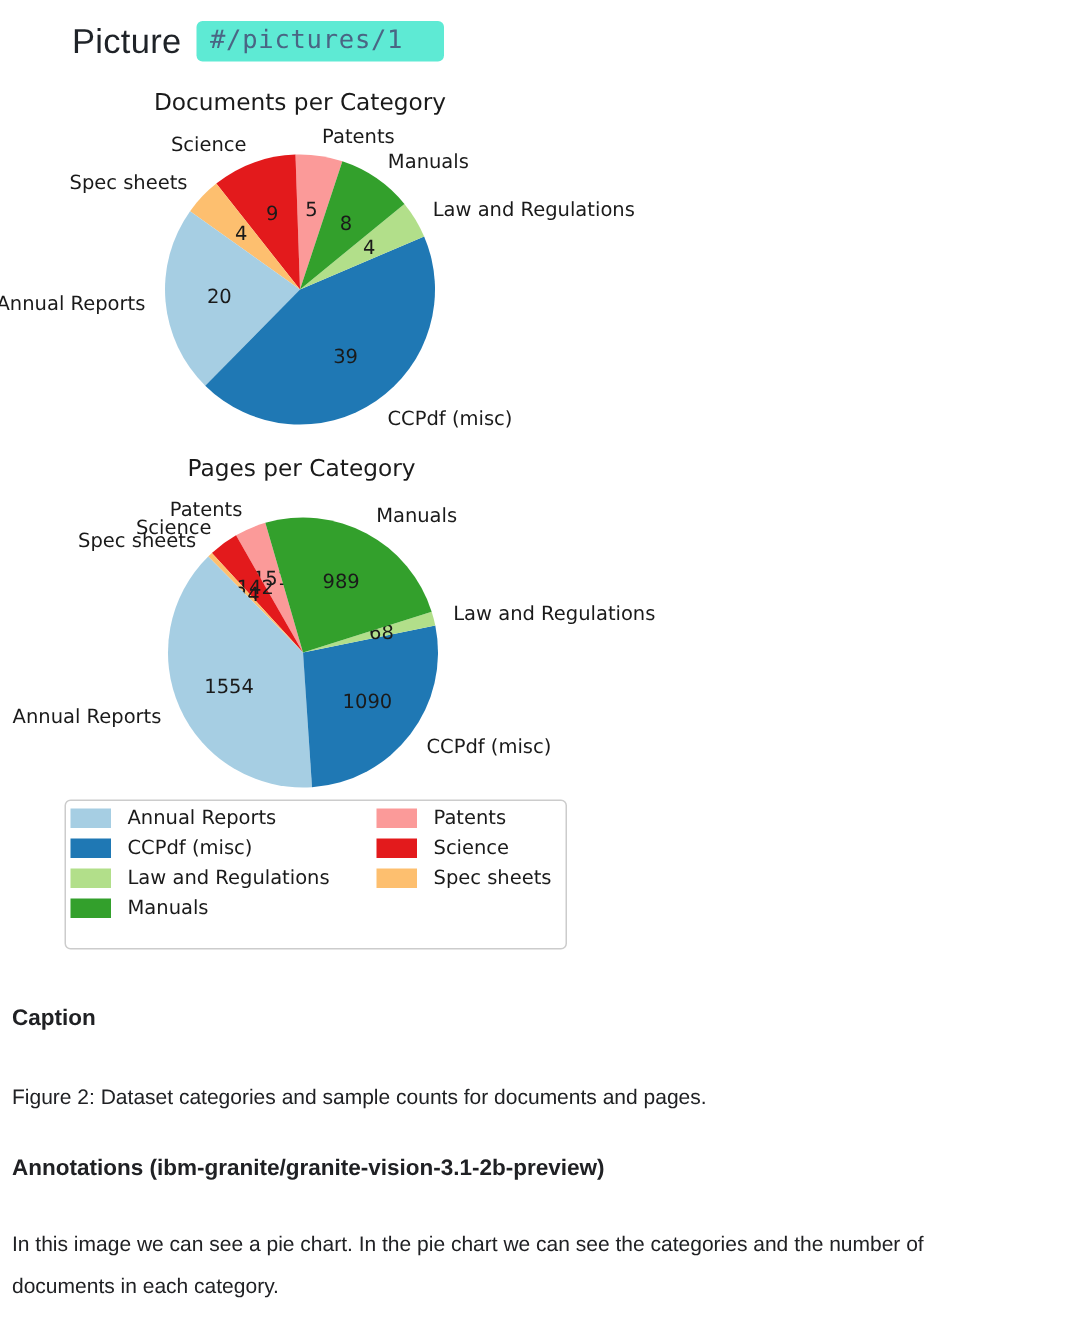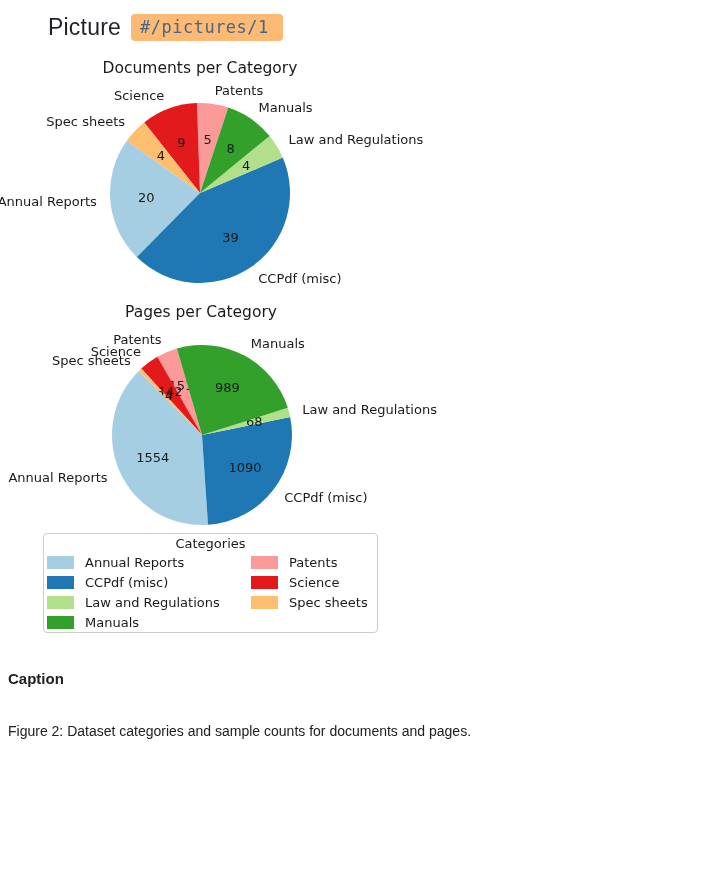--- a/index.html
+++ b/index.html
@@ -24,23 +24,23 @@
   .page-title {
     font-size: 23px;
     font-weight: 400;
     color: #1f2328;
     letter-spacing: 0.2px;
   }
   .ref-chip {
     font-family: "DejaVu Sans Mono", monospace;
     font-size: 17px;
     color: #4a6584;
-    background: #fdba74;
+    background: #5eead4;
     border-radius: 4px;
-    padding: 3px 14px 4px 9px;
+    padding: 3px 27px 4px 9px;
     letter-spacing: 0.5px;
   }
   .chart-svg { position: absolute; left: 0; top: 0; }
   .legend-box {
     position: absolute;
     left: 43px; top: 533px;
     width: 335px; height: 100px;
     background: #ffffff;
     border: 1px solid #cccccc;
     border-radius: 4px;
@@ -139,21 +139,20 @@
       <path d="M 202 435 L 290.19 417.06 A 90 90 0 0 0 287.79 407.80 Z" fill="#b2df8a"></path>
       <text x="254.26993886920457" y="421.44074151697015" text-anchor="middle" dy="0.35em" font-family="&quot;DejaVu Sans&quot;, sans-serif" font-size="13" fill="#1a1a1a">68</text>
       <text x="302.18404949930874" y="409.0114212408595" text-anchor="start" dy="0.35em" font-family="&quot;DejaVu Sans&quot;, sans-serif" font-size="13" fill="#1a1a1a">Law and Regulations</text>
       <path d="M 202 435 L 287.79 407.80 A 90 90 0 0 0 176.89 348.57 Z" fill="#33a02c"></path>
       <text x="227.43931774517517" y="387.3676463665712" text-anchor="middle" dy="0.35em" font-family="&quot;DejaVu Sans&quot;, sans-serif" font-size="13" fill="#1a1a1a">989</text>
       <text x="250.75869234491907" y="343.70465553592817" text-anchor="start" dy="0.35em" font-family="&quot;DejaVu Sans&quot;, sans-serif" font-size="13" fill="#1a1a1a">Manuals</text>
       <text x="201" y="312" text-anchor="middle" dy="0.35em" font-family="&quot;DejaVu Sans&quot;, sans-serif" font-size="15.5" fill="#1a1a1a">Pages per Category</text>
     </svg>
 
   <div class="legend-box">
-    <div class="legend-title">Categories</div>
     <div class="legend-cols">
       <div class="legend-col1" id="legend-col1">
           <div class="legend-item">
             <span class="legend-swatch" style="background: rgb(166, 206, 227);"></span>
             <span class="legend-label">Annual Reports</span>
           </div>
           <div class="legend-item">
             <span class="legend-swatch" style="background: rgb(31, 120, 180);"></span>
             <span class="legend-label">CCPdf (misc)</span>
           </div>
@@ -178,14 +177,16 @@
           <div class="legend-item">
             <span class="legend-swatch" style="background: rgb(253, 191, 111);"></span>
             <span class="legend-label">Spec sheets</span>
           </div>
         </div>
     </div>
   </div>
 
   <div class="sec-heading" id="caption-heading">Caption</div>
   <div class="sec-text" id="caption-text">Figure 2: Dataset categories and sample counts for documents and pages.</div>
+  <div class="sec-heading" id="annotations-heading">Annotations (ibm-granite/granite-vision-3.1-2b-preview)</div>
+  <div class="sec-text" id="annotations-text">In this image we can see a pie chart. In the pie chart we can see the categories and the number of documents in each category.</div>
 
 </div>
 
 </body></html>

